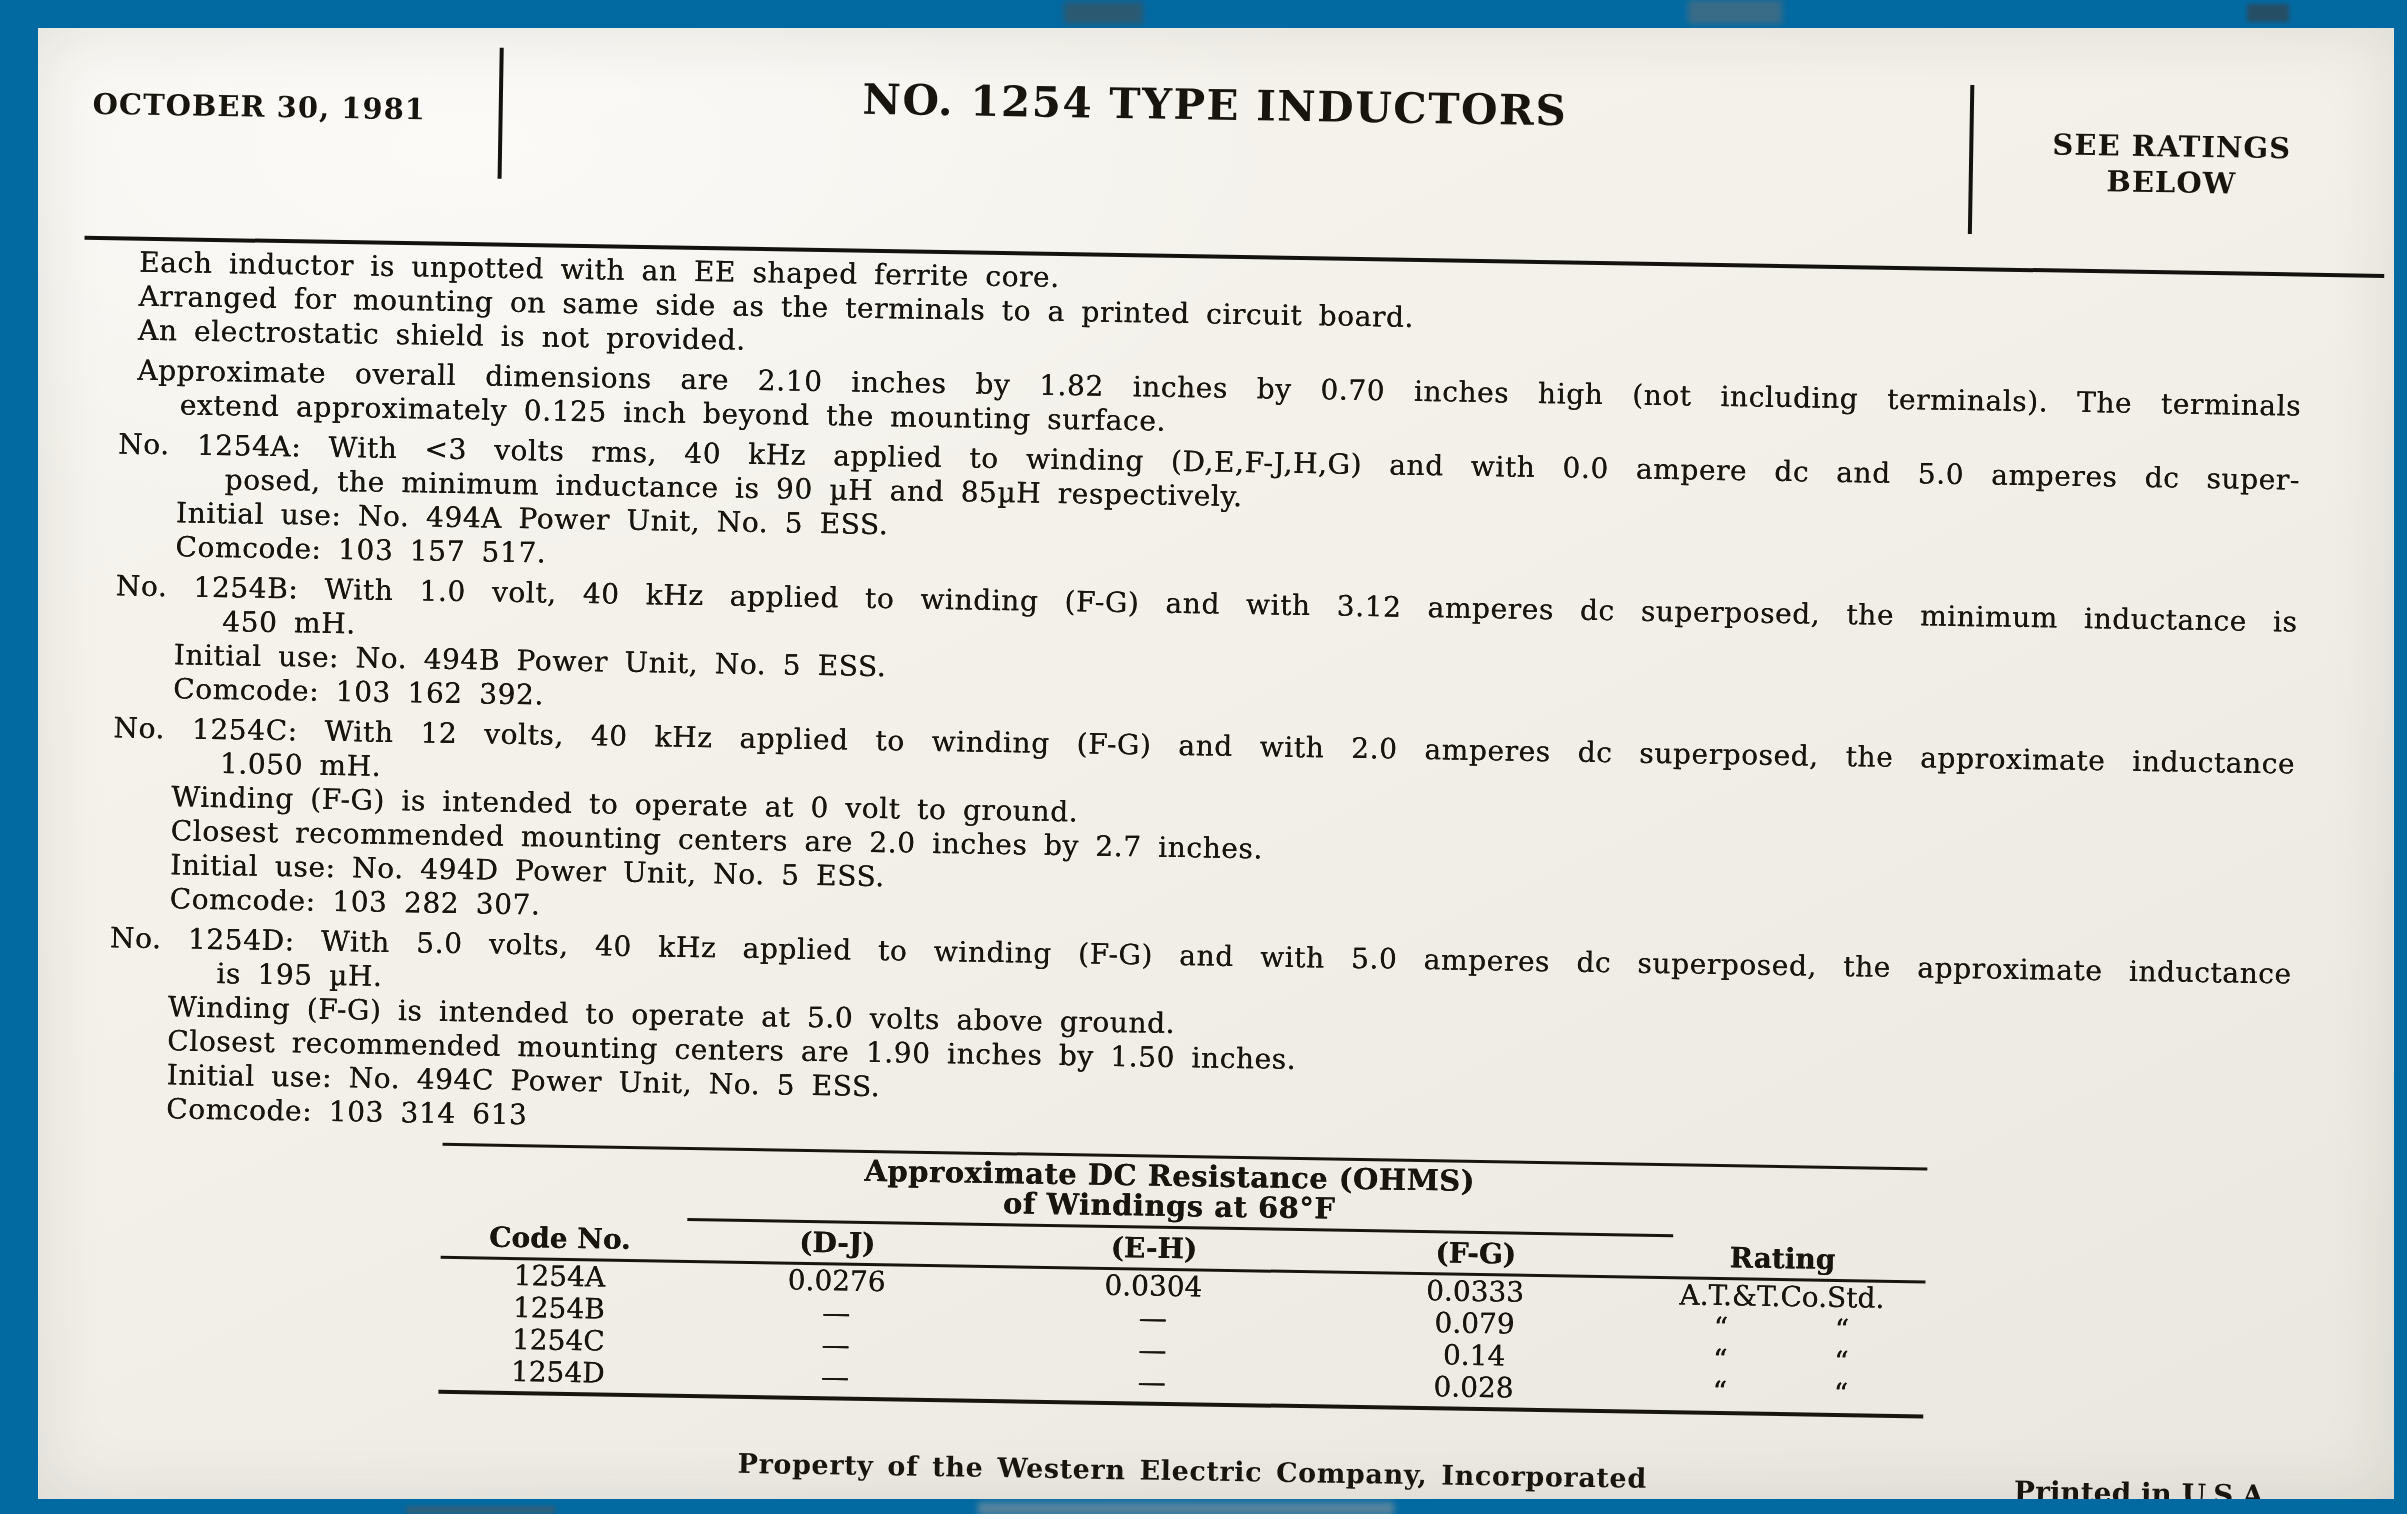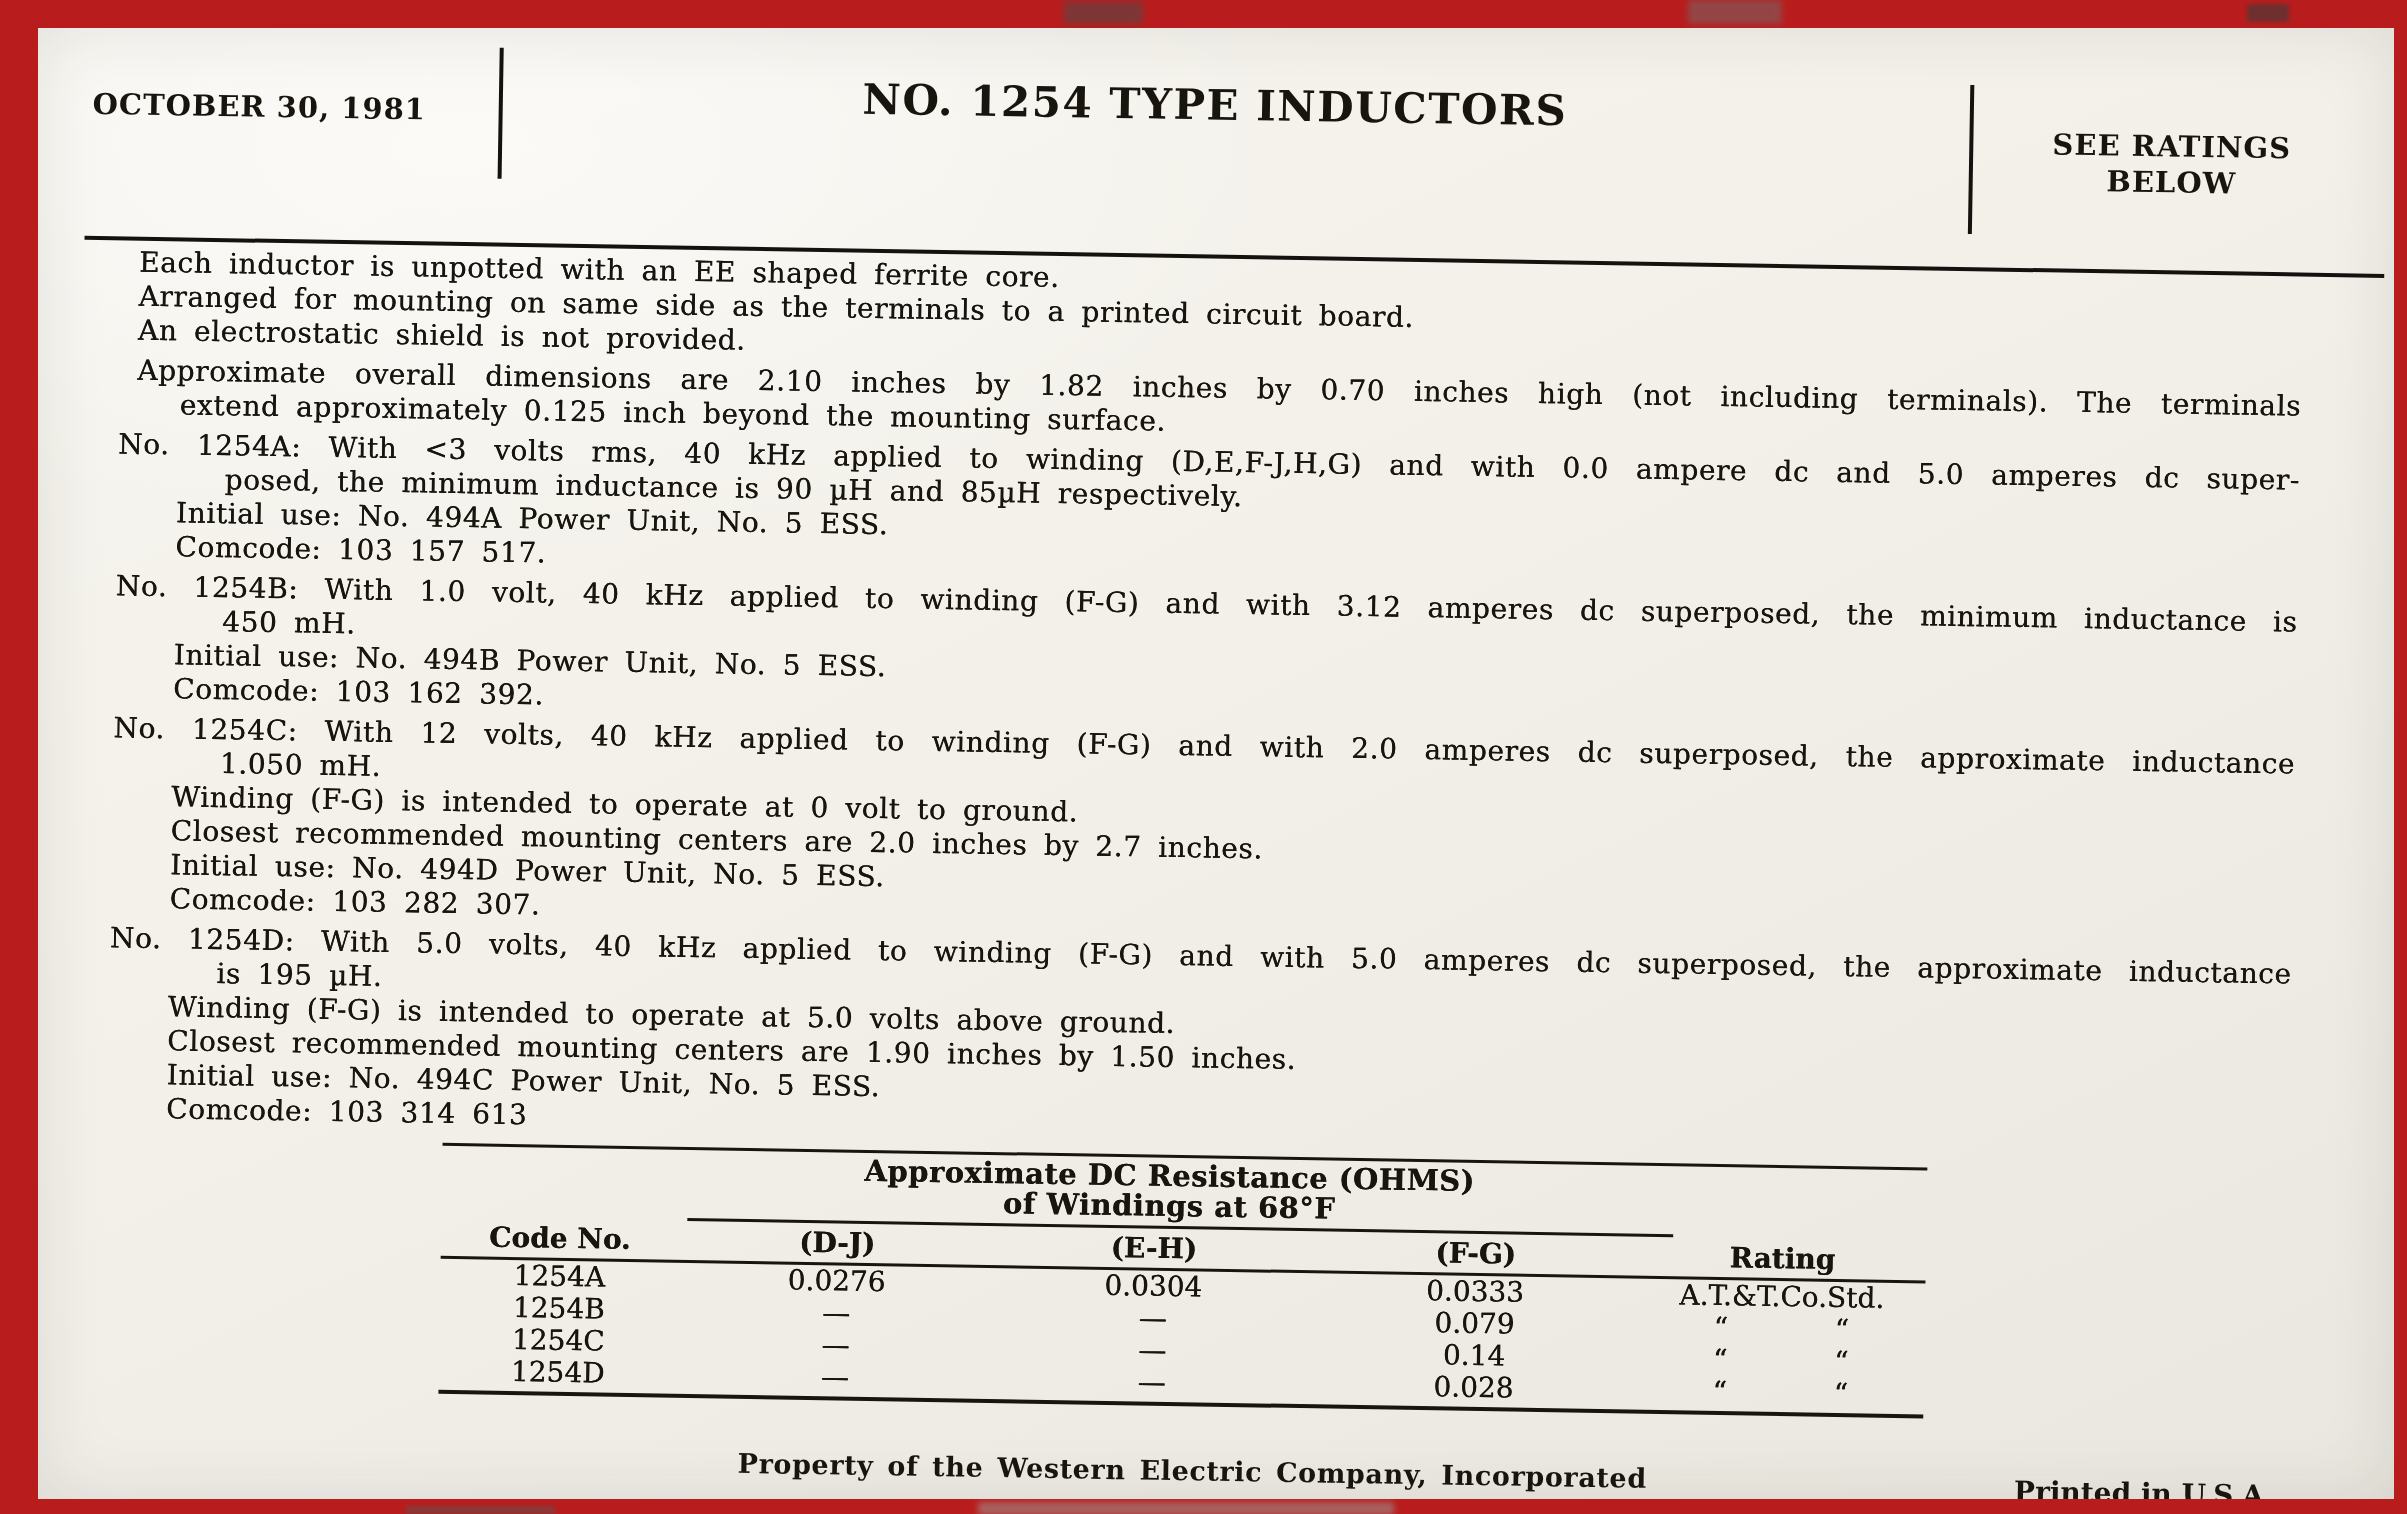--- a/index.html
+++ b/index.html
@@ -1,18 +1,18 @@
 <!DOCTYPE html>
 <html><head>
 <meta charset="utf-8">
 <style>
   * { margin:0; padding:0; box-sizing:border-box; }
   html,body { width:2408px; height:1515px; overflow:hidden; background:#050505; }
   #page {
-    position:relative; width:2408px; height:1515px; background:#b91c1c;
+    position:relative; width:2408px; height:1515px; background:#0369a1;
     font-family:"DejaVu Serif","Liberation Serif",serif; color:#18150f;
   }
   
   .streak { position:absolute; pointer-events:none; }
 
   #paper {
     position:absolute; left:38px; top:28px; right:14px; bottom:16px;
     background:
       radial-gradient(1386px 693px at 18% 8%, rgba(255,255,255,0.55), rgba(255,255,255,0) 60%),
       linear-gradient(155deg,#f7f5ef 0%, #f2f0e9 45%, #e9e7df 100%);

